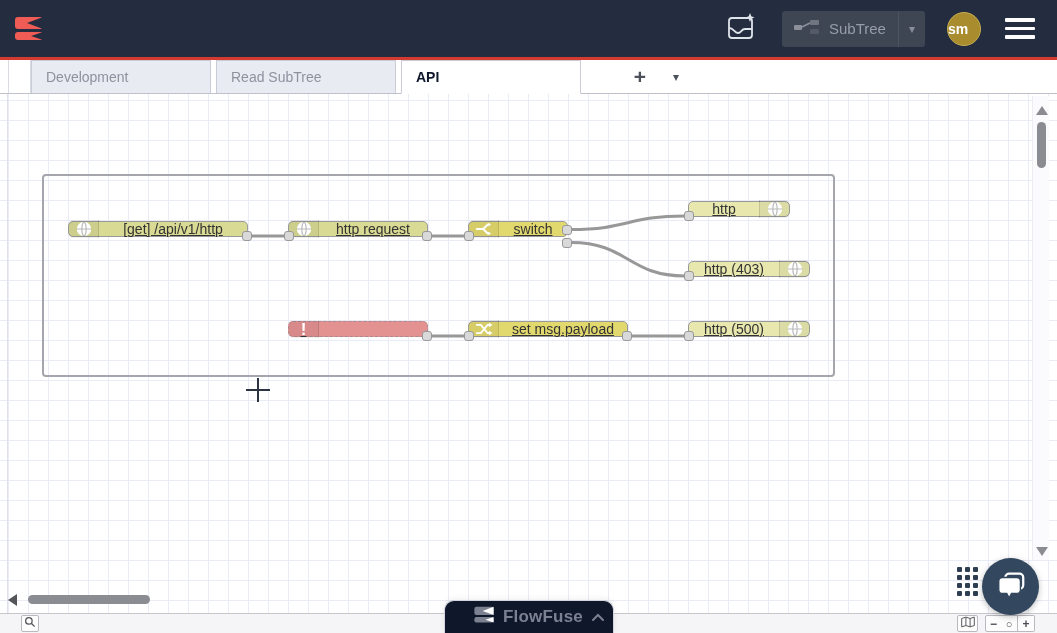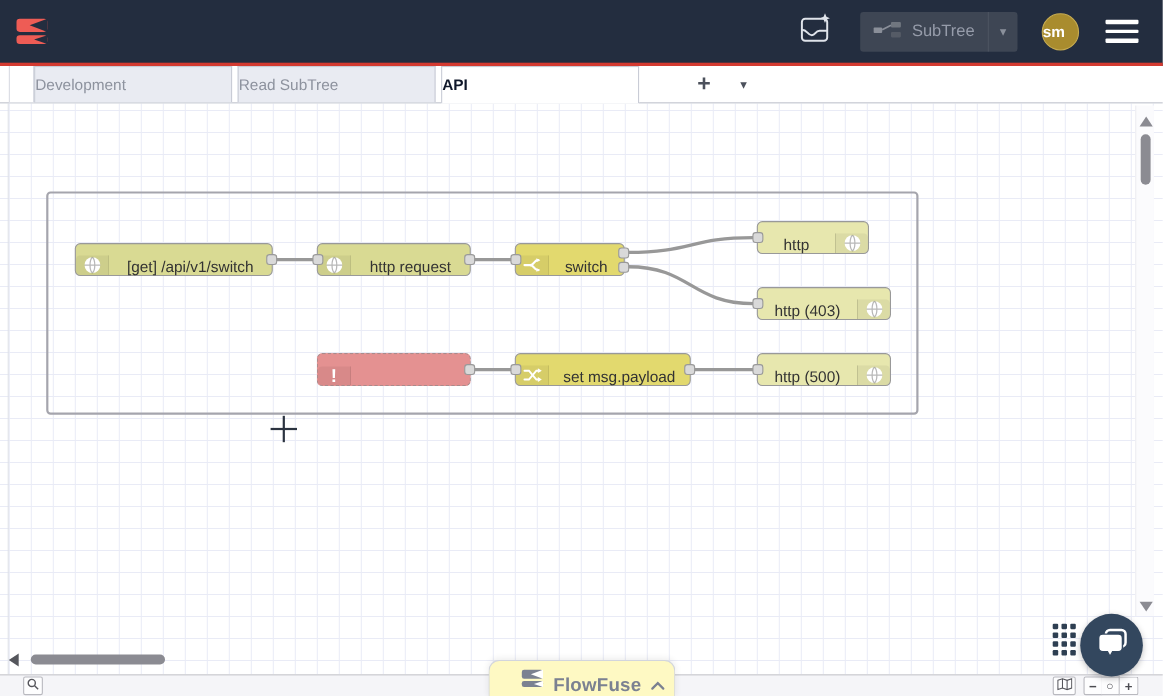--- a/index.html
+++ b/index.html
@@ -35,41 +35,41 @@
 
   
   .tabbar {
     position:absolute; top:60px; left:0; right:0; height:34px; background:#fff;
     border-bottom:1px solid #bfc2cc; display:flex; align-items:stretch; z-index:15;
   }
   .tab-spacer { width:23px; margin-left:8px; border-left:1px solid #d9dbe3; border-right:1px solid #d9dbe3; background:#fff; }
   .tabs { display:flex; align-items:stretch; }
   .tab {
     width:180px; margin-right:5px; background:#e9ebf2; border:1px solid #c9ccd6; border-bottom:none;
-    display:flex; align-items:center; color:#8d929e; font-size:14px; cursor:pointer;
+    display:flex; align-items:center; padding-left:14px; color:#8d929e; font-size:14px; cursor:pointer;
     white-space:nowrap; overflow:hidden;
   }
   .tab.active { background:#fff; color:#0f172a; font-weight:bold; margin-bottom:-1px; border-bottom:1px solid #fff; z-index:2; }
   .tab-add { margin-left:36px; width:36px; display:flex; align-items:center; justify-content:center; font-size:21px; font-weight:bold; color:#4c515c; cursor:pointer; }
   .tab-menu-caret { width:36px; display:flex; align-items:center; justify-content:center; color:#4c515c; font-size:12px; cursor:pointer; }
 
   
   .canvas {
     position:absolute; top:94px; left:0; width:1057px; height:519px; background:#fff;
     background-image:
       linear-gradient(#e9ebf6 1px, transparent 1px),
       linear-gradient(90deg, #e9ebf6 1px, transparent 1px);
     background-size:20px 20px; background-position:8px 6px;
   }
   .left-rail { position:absolute; left:7px; top:0; bottom:0; width:1px; background:#dfe1e9; }
   .group-box { position:absolute; border:2px solid #a5a5ad; border-radius:4px; background:transparent; }
   #wires { position:absolute; left:0; top:0; pointer-events:none; }
   .node {
-    position:absolute; height:30px; border:1px solid #999; border-radius:5px;
-    display:flex; align-items:flex-end; font-size:14px; color:#333; cursor:pointer;
+    position:absolute; height:16px; border:1px solid #999; border-radius:5px;
+    display:flex; align-items:center; font-size:14px; color:#333; cursor:pointer;text-decoration:underline;
   }
   .node.dashed { border:1.5px dashed #a98b8b; }
   .node .nicon {
     width:30px; display:flex; align-items:center; justify-content:center;
     background:rgba(0,0,0,0.05); flex:none;
   }
   .node .nicon.left  { border-right:1px solid rgba(0,0,0,0.12); border-radius:4px 0 0 4px; }
   .node .nicon.right { border-left:1px solid rgba(0,0,0,0.12); border-radius:0 4px 4px 0; }
   .node .nlabel { flex:1; display:flex; align-items:center; justify-content:center; padding:0 6px; white-space:nowrap; }
   .port {
@@ -102,24 +102,24 @@
     cursor:pointer; border-radius:2px;
   }
   .search-btn { left:21px; width:18px; }
   .book-btn { right:79px; width:21px; }
   .zoom-out  { right:55px; width:17px; border-radius:2px 0 0 2px; font-weight:bold; }
   .zoom-reset{ right:39px; width:17px; border-left:none; border-radius:0; font-size:11px; }
   .zoom-in   { right:22px; width:17px; border-left:none; border-radius:0 2px 2px 0; font-weight:bold; }
 
   
   .ff-badge {
-    position:absolute; bottom:0; left:444px; width:170px; height:33px; background:#fef9c3;
+    position:absolute; bottom:0; left:444px; width:170px; height:33px; background:#0f172a;
     border:1px solid #d2d5dd; border-bottom:none; border-radius:10px 10px 0 0;
     box-shadow:0 -1px 6px rgba(0,0,0,0.07);
-    display:flex; align-items:flex-end; justify-content:center; gap:8px; z-index:7; cursor:pointer;padding-left:20px;
+    display:flex; align-items:center; justify-content:center; gap:8px; z-index:7; cursor:pointer;padding-left:20px;
   }
   .ff-badge .ff-text { font-size:17px; font-weight:bold; color:#7b8191; letter-spacing:.2px; }
 
   
   .chat-btn {
     position:absolute; left:982px; top:558px; width:57px; height:57px; border-radius:50%;
     background:#33475e; display:flex; align-items:center; justify-content:center;
     box-shadow:0 2px 6px rgba(0,0,0,0.25); z-index:9; cursor:pointer;
   }
   .dots-handle { position:absolute; left:957px; top:567px; display:grid; grid-template-columns:repeat(3,5px); grid-auto-rows:5px; gap:3px; z-index:8; cursor:grab; }
@@ -206,21 +206,21 @@
       <path d="M 631 242 C 661 242, 655 242, 685 242" fill="none" stroke="#989898" stroke-width="3" stroke-linecap="round"></path>
     </svg>
   <div id="nodes-layer">
       <div class="node" style="left: 68px; top: 127px; width: 180px; background: rgb(217, 218, 147);">
         <div class="nicon left">
           <svg width="18" height="18" viewBox="0 0 20 20">
             <circle cx="10" cy="10" r="8" fill="#fff"></circle>
             <path d="M2 10 h16 M10 2 c3.2 2.6 3.2 13.4 0 16 M10 2 c-3.2 2.6 -3.2 13.4 0 16" stroke="rgba(0,0,0,0.28)" stroke-width="1.3" fill="none"></path>
           </svg>
         </div>
-        <span class="nlabel">[get] /api/v1/switch</span>
+        <span class="nlabel">[get] /api/v1/http</span>
         <span class="port" style="right: -5px; top: 9px;"></span>
       </div>
       <div class="node" style="left: 288px; top: 127px; width: 140px; background: rgb(217, 218, 147);">
         <div class="nicon left">
           <svg width="18" height="18" viewBox="0 0 20 20">
             <circle cx="10" cy="10" r="8" fill="#fff"></circle>
             <path d="M2 10 h16 M10 2 c3.2 2.6 3.2 13.4 0 16 M10 2 c-3.2 2.6 -3.2 13.4 0 16" stroke="rgba(0,0,0,0.28)" stroke-width="1.3" fill="none"></path>
           </svg>
         </div>
         <span class="nlabel">http request</span>

